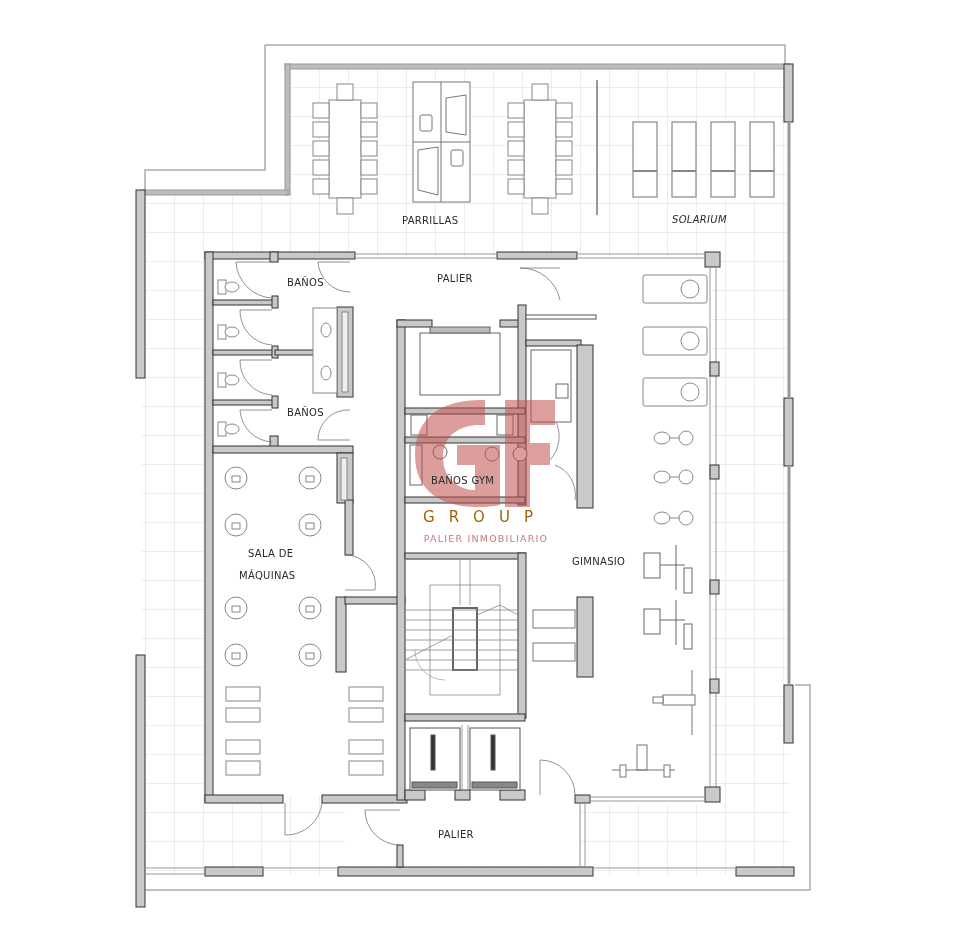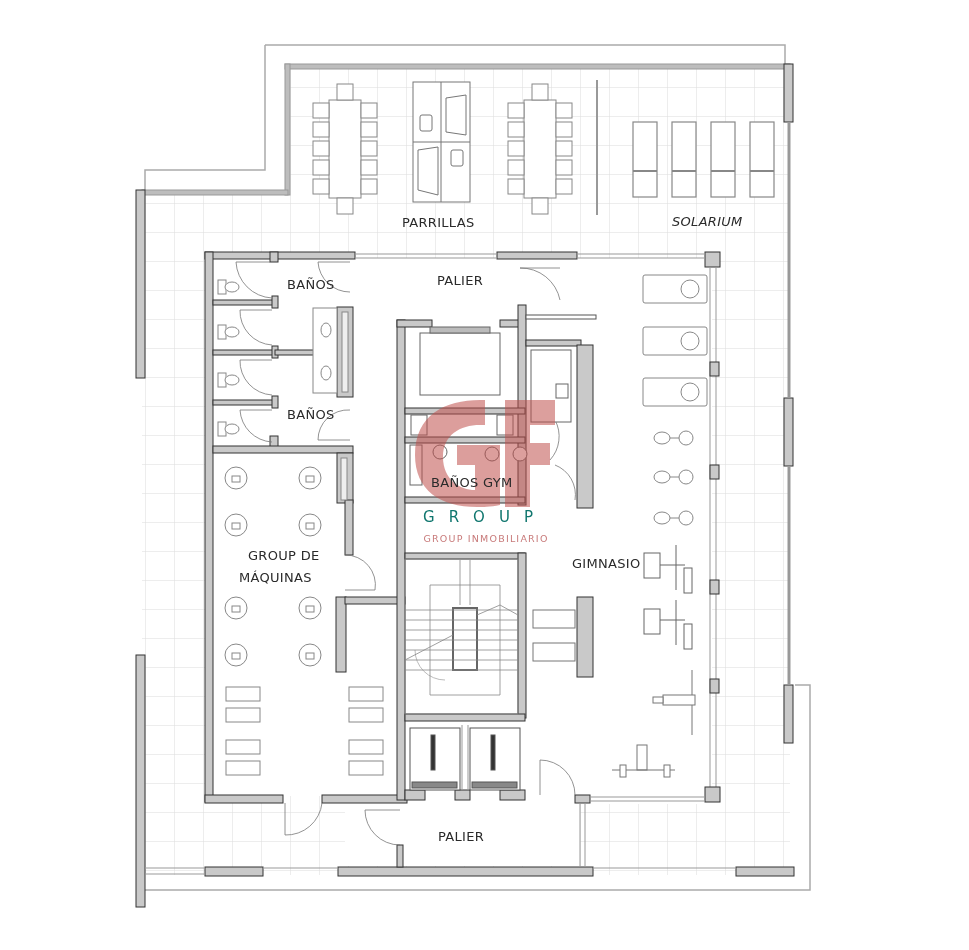--- a/index.html
+++ b/index.html
@@ -1,20 +1,20 @@
 <!DOCTYPE html>
 <html><head>
 <meta charset="utf-8">
 <style>
   html, body { margin:0; padding:0; background:#ffffff; }
   body { width:969px; height:950px; position:relative; overflow:hidden; font-family:"Liberation Sans", sans-serif; }
   .plan { position:absolute; left:0; top:0; width:969px; height:950px; }
-  .label { position:absolute; font-family:"DejaVu Sans", sans-serif; font-size:13px; color:#2a2a2a; letter-spacing:0.3px; text-align:right; white-space:nowrap; }
+  .label { position:absolute; font-family:"DejaVu Sans", sans-serif; font-size:10px; color:#2a2a2a; letter-spacing:0.3px; text-align:right; white-space:nowrap; }
   .wm { position:absolute; left:405px; top:395px; width:160px; height:160px; pointer-events:none; }
-  .wm-group { position:absolute; left:410px; top:508px; width:150px; font-family:"DejaVu Sans", sans-serif; font-size:15px; letter-spacing:14px; color:#0f766e; text-align:center; }
+  .wm-group { position:absolute; left:410px; top:508px; width:150px; font-family:"DejaVu Sans", sans-serif; font-size:15px; letter-spacing:14px; color:#a16207; text-align:center; }
   .wm-broker { position:absolute; left:406px; top:533px; width:160px; font-family:"DejaVu Sans", sans-serif; font-size:9.5px; letter-spacing:1.2px; color:#c87a7a; text-align:center; }
 </style>
 </head>
 <body>
 
 <svg class="plan" viewBox="0 0 969 950" xmlns="http://www.w3.org/2000/svg">
   <defs>
     <pattern id="grid" width="29" height="29" patternUnits="userSpaceOnUse">
       <path d="M29 0 L0 0 0 29" fill="none" stroke="#dcdcdc" stroke-width="1"></path>
     </pattern>
@@ -330,24 +330,24 @@
   </g>
 </svg>
 
 <svg class="wm" viewBox="0 0 160 160" xmlns="http://www.w3.org/2000/svg">
   <g fill="#c0504d" opacity="0.55">
     <path d="M10 60 C10 20 40 5 75 5 L80 5 L80 30 L75 30 C55 30 38 40 38 62 C38 85 55 95 70 95 L70 70 L52 70 L52 50 L95 50 L95 110 C85 112 78 112 72 112 C35 112 10 95 10 60 Z"></path>
     <path d="M100 5 L150 5 L150 30 L125 30 L125 48 L145 48 L145 70 L125 70 L125 112 L100 112 Z"></path>
   </g>
 </svg>
 <div class="wm-group">GROUP</div>
-<div class="wm-broker">GROUP INMOBILIARIO</div>
+<div class="wm-broker">PALIER INMOBILIARIO</div>
 
 <div class="label" style="left:402px;top:215px;">PARRILLAS</div>
 <div class="label" style="left:672px;top:214px;font-style:italic;">SOLARIUM</div>
 <div class="label" style="left:437px;top:273px;">PALIER</div>
 <div class="label" style="left:287px;top:277px;">BAÑOS</div>
 <div class="label" style="left:287px;top:407px;">BAÑOS</div>
 <div class="label" style="left:431px;top:475px;">BAÑOS GYM</div>
-<div class="label" style="left:248px;top:548px;">GROUP DE</div>
+<div class="label" style="left:248px;top:548px;">SALA DE</div>
 <div class="label" style="left:239px;top:570px;">MÁQUINAS</div>
 <div class="label" style="left:572px;top:556px;">GIMNASIO</div>
 <div class="label" style="left:438px;top:829px;">PALIER</div>
 
 </body></html>

